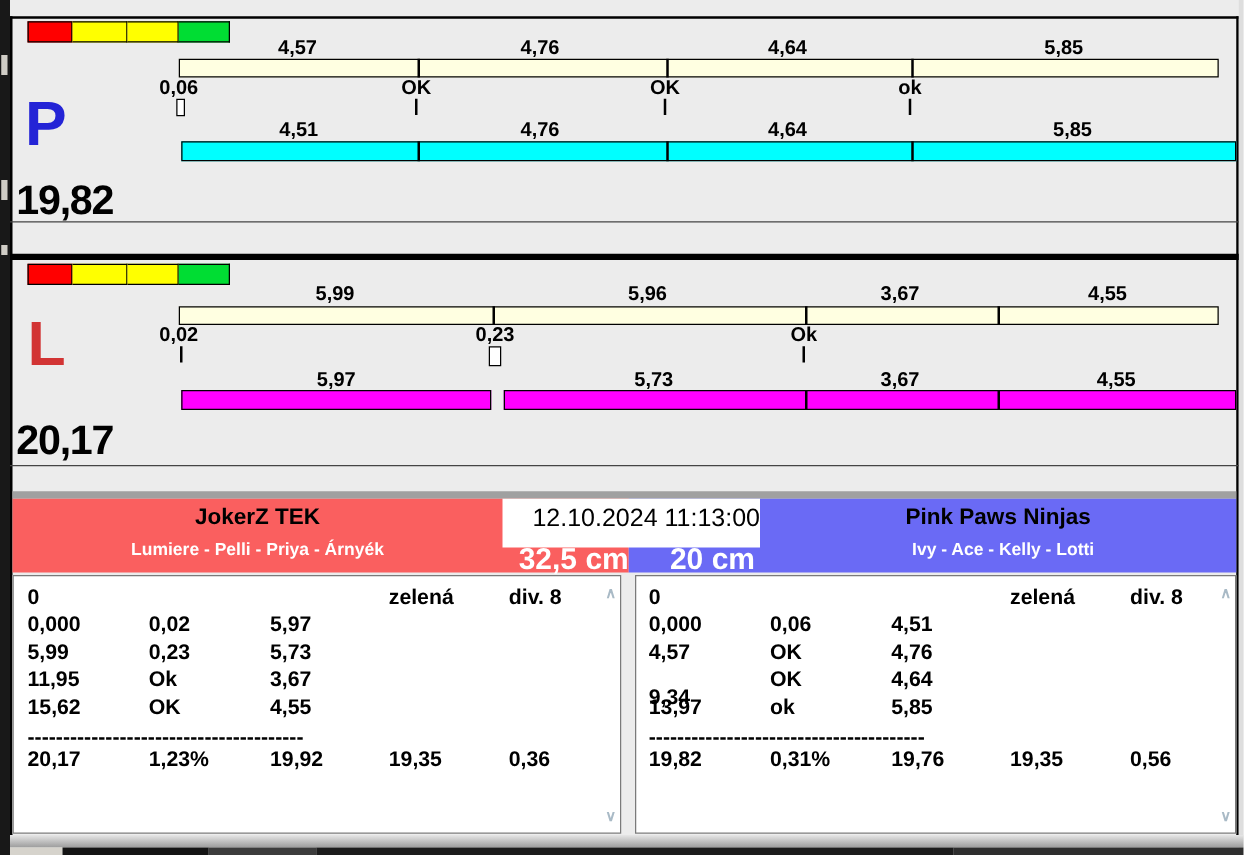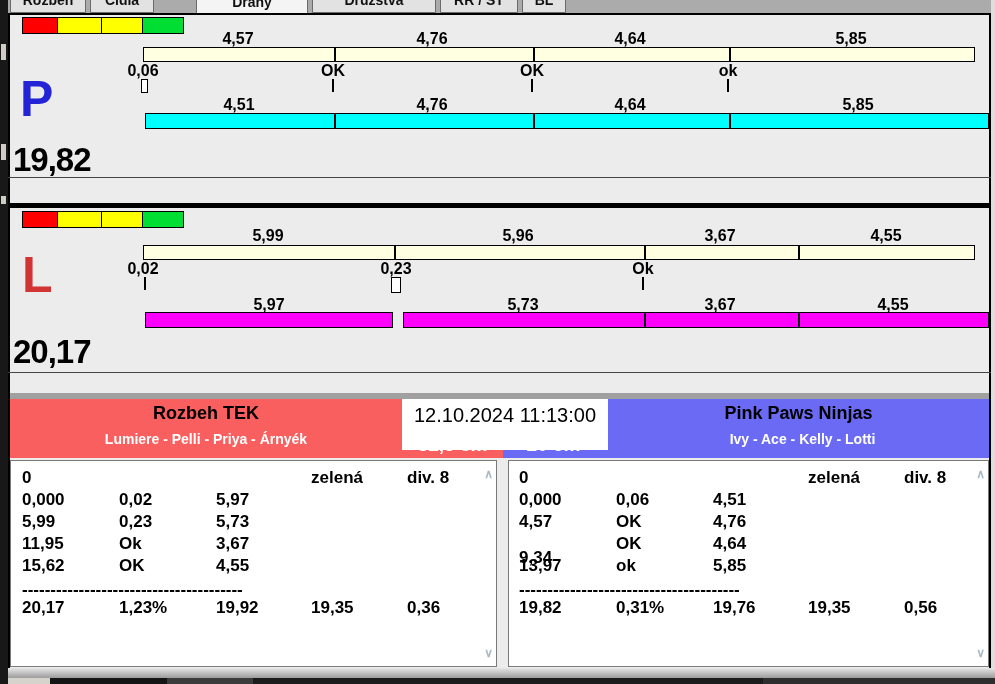--- a/index.html
+++ b/index.html
@@ -25,48 +25,40 @@
   .num{position:absolute;width:90px;margin-left:-45px;text-align:center;
        font-size:16px;font-weight:700;white-space:nowrap;}
   .tick{position:absolute;width:2px;height:13px;background:#000;}
   .mbox{position:absolute;background:#fff;border:1px solid #000;box-sizing:border-box;}
   .letter{position:absolute;font-size:50px;font-weight:700;line-height:1;}
   .total{position:absolute;font-size:33px;font-weight:700;line-height:1;letter-spacing:-1px;}
   
   .hdr{position:absolute;top:399px;height:59px;}
   .team-name{position:absolute;top:4px;font-size:18px;font-weight:700;text-align:center;color:#000;white-space:nowrap;}
   .team-members{position:absolute;top:32px;font-size:14px;font-weight:700;text-align:center;color:#fff;white-space:nowrap;}
-  .datebox{position:absolute;left:402px;top:399px;width:206px;height:51px;background:#fff;
-           font-size:20px;text-align:center;line-height:33px;white-space:nowrap;}
-  .sizelbl{position:absolute;top:434px;width:101px;text-align:center;font-size:19px;font-weight:700;color:#fff;}
+  .datebox{position:absolute;left:402px;top:399px;width:206px;height:39px;background:#fff;
+           font-size:20px;text-align:right;line-height:33px;white-space:nowrap;}
+  .sizelbl{position:absolute;top:434px;width:101px;text-align:right;font-size:24px;font-weight:700;color:#fff;}
   
   .list{position:absolute;top:460px;height:207px;background:#fff;border:1px solid #7a7a7a;box-sizing:border-box;}
   .cell{position:absolute;font-size:17px;font-weight:700;white-space:nowrap;line-height:1;}
   .dashsep{position:absolute;font-size:17px;font-weight:700;letter-spacing:0;line-height:1;}
   .sarrow{position:absolute;right:3px;color:#a9bac6;font-size:12px;font-weight:700;line-height:1;}
   
   .graybar{position:absolute;left:0;top:668px;width:995px;height:10px;
            background:linear-gradient(#e6e6e6,#9c9c9c);}
   .darkseg{position:absolute;top:678px;height:6px;}
   .edge{position:absolute;left:0;top:0;width:8px;height:684px;background:#181818;}
   .edge .lite{position:absolute;left:1px;width:5px;background:#cfccc5;}
 </style>
 </head>
 <body>
 
 <div id="root">
 
-  <div class="tabbar">
-    <div class="tab" style="left:10px;width:76px;">Rozbeh</div>
-    <div class="tab" style="left:90px;width:64px;">Čidla</div>
-    <div class="tab active" style="left:196px;width:112px;">Dráhy</div>
-    <div class="tab" style="left:312px;width:124px;">Družstvá</div>
-    <div class="tab" style="left:440px;width:78px;">RR / ST</div>
-    <div class="tab" style="left:522px;width:44px;">BL</div>
-  </div>
 
   <div class="bline" style="left:8px;top:13px;width:983px;height:2px;"></div>
   <div class="bline" style="left:8px;top:13px;width:2px;height:655px;"></div>
   <div class="bline" style="left:989px;top:13px;width:2px;height:655px;"></div>
   <div class="abs" style="left:991px;top:0;width:4px;height:684px;background:#dedede;"></div>
 
   <div>
     <div class="strip" style="left:22px;top:17px;">
       <div class="seg" style="width: 36px; background: rgb(255, 0, 0);"></div>
       <div class="seg" style="width: 44px; background: rgb(255, 255, 0);"></div>
@@ -152,21 +144,21 @@
     </div>
 
     <span class="letter" style="left: 22px; top: 250px; color: rgb(210, 52, 52);">L</span>
     <span class="total" style="left:13px;top:335px;">20,17</span>
   </div>
 
   <div class="abs" style="left:8px;top:372px;width:983px;height:1px;background:#444;"></div>
   <div class="abs" style="left:10px;top:393px;width:979px;height:6px;background:#a0a0a0;"></div>
 
   <div class="hdr" style="left: 10px; width: 493px; background: rgb(250, 95, 95);">
-    <span class="team-name" style="left:0;width:392px;">Rozbeh TEK</span>
+    <span class="team-name" style="left:0;width:392px;">JokerZ TEK</span>
     <span class="team-members" style="left:0;width:392px;">Lumiere - Pelli - Priya - Árnyék</span>
   </div>
   <div class="hdr" style="left: 503px; width: 486px; background: rgb(106, 106, 245);">
     <span class="team-name" style="left:105px;width:381px;">Pink Paws Ninjas</span>
     <span class="team-members" style="left:109px;width:381px;">Ivy - Ace - Kelly - Lotti</span>
   </div>
   <div class="datebox">12.10.2024 11:13:00</div>
   <span class="sizelbl" style="left:402px;">32,5 cm</span>
   <span class="sizelbl" style="left:503px;">20 cm</span>
 

